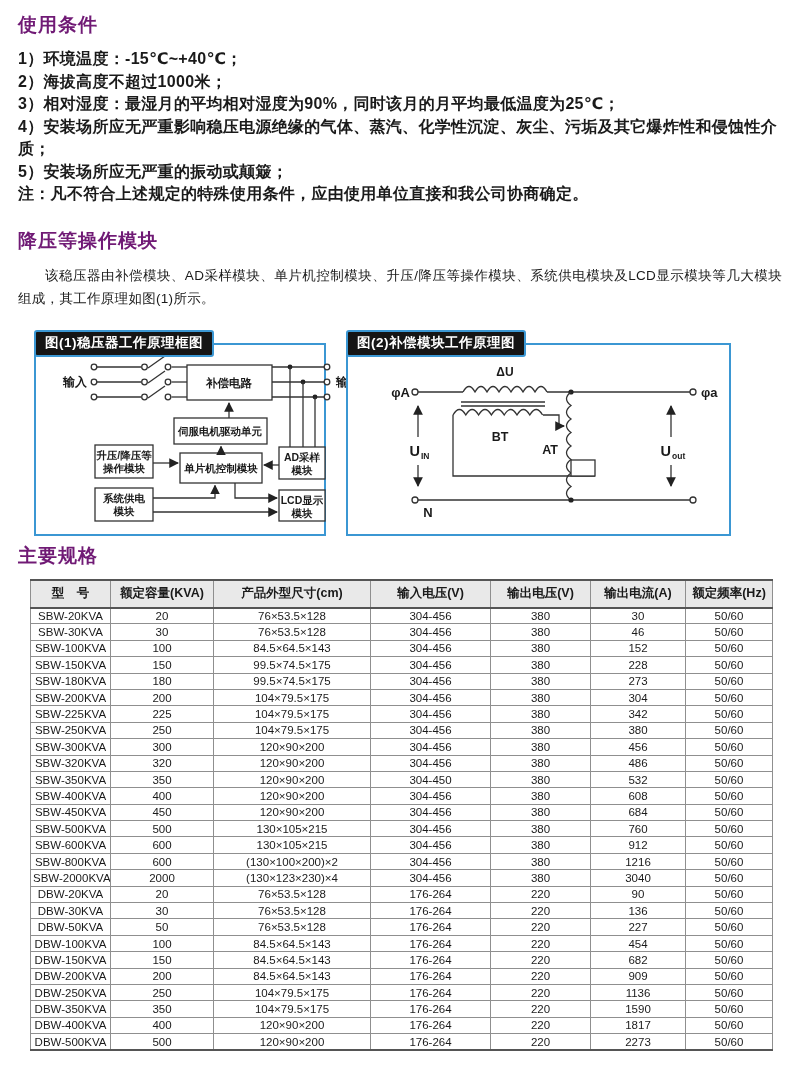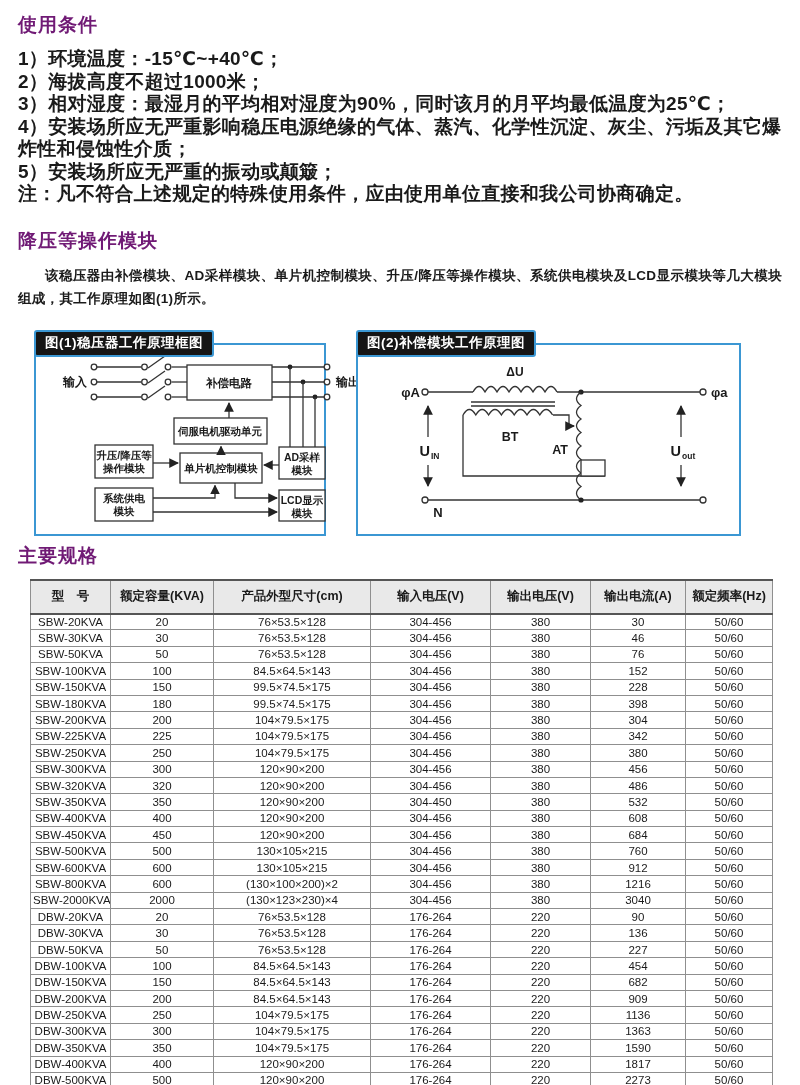--- a/index.html
+++ b/index.html
@@ -8,26 +8,26 @@
     width:800px; height:1085px; margin:0 auto; position:relative;
     font-family:"Liberation Sans","DejaVu Sans",sans-serif;
     color:#1a1a1a; overflow:hidden;
   }
   .page { padding:8px 18px 0 18px; }
   h1.sec-title {
     color:#701a75; font-size:19px; font-weight:bold; letter-spacing:1px;
     margin:4px 0 10px 0;
   }
   .cond-list { list-style:none; margin:10px 0 4px 0; }
-  .cond-list li { font-size:19px; font-weight:600; line-height:22.5px; letter-spacing:0.3px; }
+  .cond-list li { font-size:16px; font-weight:600; line-height:22.5px; letter-spacing:0.3px; }
   .principle-body {
-    font-size:13.5px; font-weight:700; line-height:23px; text-indent:2em;
+    font-size:13.5px; font-weight:400; line-height:23px; text-indent:2em;
     letter-spacing:0.3px; margin:6px 0 0 0; text-align:justify;
   }
-  .figures-row { display:flex; gap:30px; margin:20px 0 0 -4px;padding-left:20px; }
+  .figures-row { display:flex; gap:20px; margin:20px 0 0 -4px;padding-left:20px; }
   .figure { position:relative; }
   .fig-title {
     position:absolute; top:0; left:0; z-index:2;
     background:#151515; color:#ffffff; border:2px solid #3b97d3; border-radius:3px;
     font-size:13.5px; font-weight:bold; padding:2px 9px 3px 9px; letter-spacing:0.5px;
     white-space:nowrap;
   }
   .fig-box { margin-top:13px; border:2px solid #3b97d3; background:#fff; }
   .fig-box svg { display:block; }
   svg text { font-family:"Liberation Sans","DejaVu Sans",sans-serif; fill:#1a1a1a; font-weight:600; }
@@ -38,21 +38,21 @@
 
   .spec-table {
     border-collapse:collapse; width:742px; margin:10px 0 0 12px;
     table-layout:fixed;
   }
   .spec-table th, .spec-table td {
     border:1px solid #8f8f8f; text-align:center; vertical-align:middle;
     overflow:hidden; white-space:nowrap;
   }
   .spec-table th {
-    background:#e9e9e9; font-size:12.5px; font-weight:bold; height:34px;
+    background:#e9e9e9; font-size:12.5px; font-weight:bold; height:28px;
     border-top:2px solid #555; border-bottom:2px solid #555;
   }
   .spec-table td { font-size:11.5px; height:16.4px; padding:0 2px; }
   .spec-table tr:last-child td { border-bottom:2px solid #555; }
 </style>
 </head>
 <body>
 
 <div class="page">
 
@@ -246,29 +246,20 @@
         <tr>
           <td>SBW-30KVA</td>
           <td>30</td>
           <td>76×53.5×128</td>
           <td>304-456</td>
           <td>380</td>
           <td>46</td>
           <td>50/60</td>
         </tr>
         <tr>
-          <td>SBW-50KVA</td>
-          <td>50</td>
-          <td>76×53.5×128</td>
-          <td>304-456</td>
-          <td>380</td>
-          <td>76</td>
-          <td>50/60</td>
-        </tr>
-        <tr>
           <td>SBW-100KVA</td>
           <td>100</td>
           <td>84.5×64.5×143</td>
           <td>304-456</td>
           <td>380</td>
           <td>152</td>
           <td>50/60</td>
         </tr>
         <tr>
           <td>SBW-150KVA</td>
@@ -278,21 +269,21 @@
           <td>380</td>
           <td>228</td>
           <td>50/60</td>
         </tr>
         <tr>
           <td>SBW-180KVA</td>
           <td>180</td>
           <td>99.5×74.5×175</td>
           <td>304-456</td>
           <td>380</td>
-          <td>398</td>
+          <td>273</td>
           <td>50/60</td>
         </tr>
         <tr>
           <td>SBW-200KVA</td>
           <td>200</td>
           <td>104×79.5×175</td>
           <td>304-456</td>
           <td>380</td>
           <td>304</td>
           <td>50/60</td>
@@ -453,29 +444,20 @@
         <tr>
           <td>DBW-250KVA</td>
           <td>250</td>
           <td>104×79.5×175</td>
           <td>176-264</td>
           <td>220</td>
           <td>1136</td>
           <td>50/60</td>
         </tr>
         <tr>
-          <td>DBW-300KVA</td>
-          <td>300</td>
-          <td>104×79.5×175</td>
-          <td>176-264</td>
-          <td>220</td>
-          <td>1363</td>
-          <td>50/60</td>
-        </tr>
-        <tr>
           <td>DBW-350KVA</td>
           <td>350</td>
           <td>104×79.5×175</td>
           <td>176-264</td>
           <td>220</td>
           <td>1590</td>
           <td>50/60</td>
         </tr>
         <tr>
           <td>DBW-400KVA</td>

